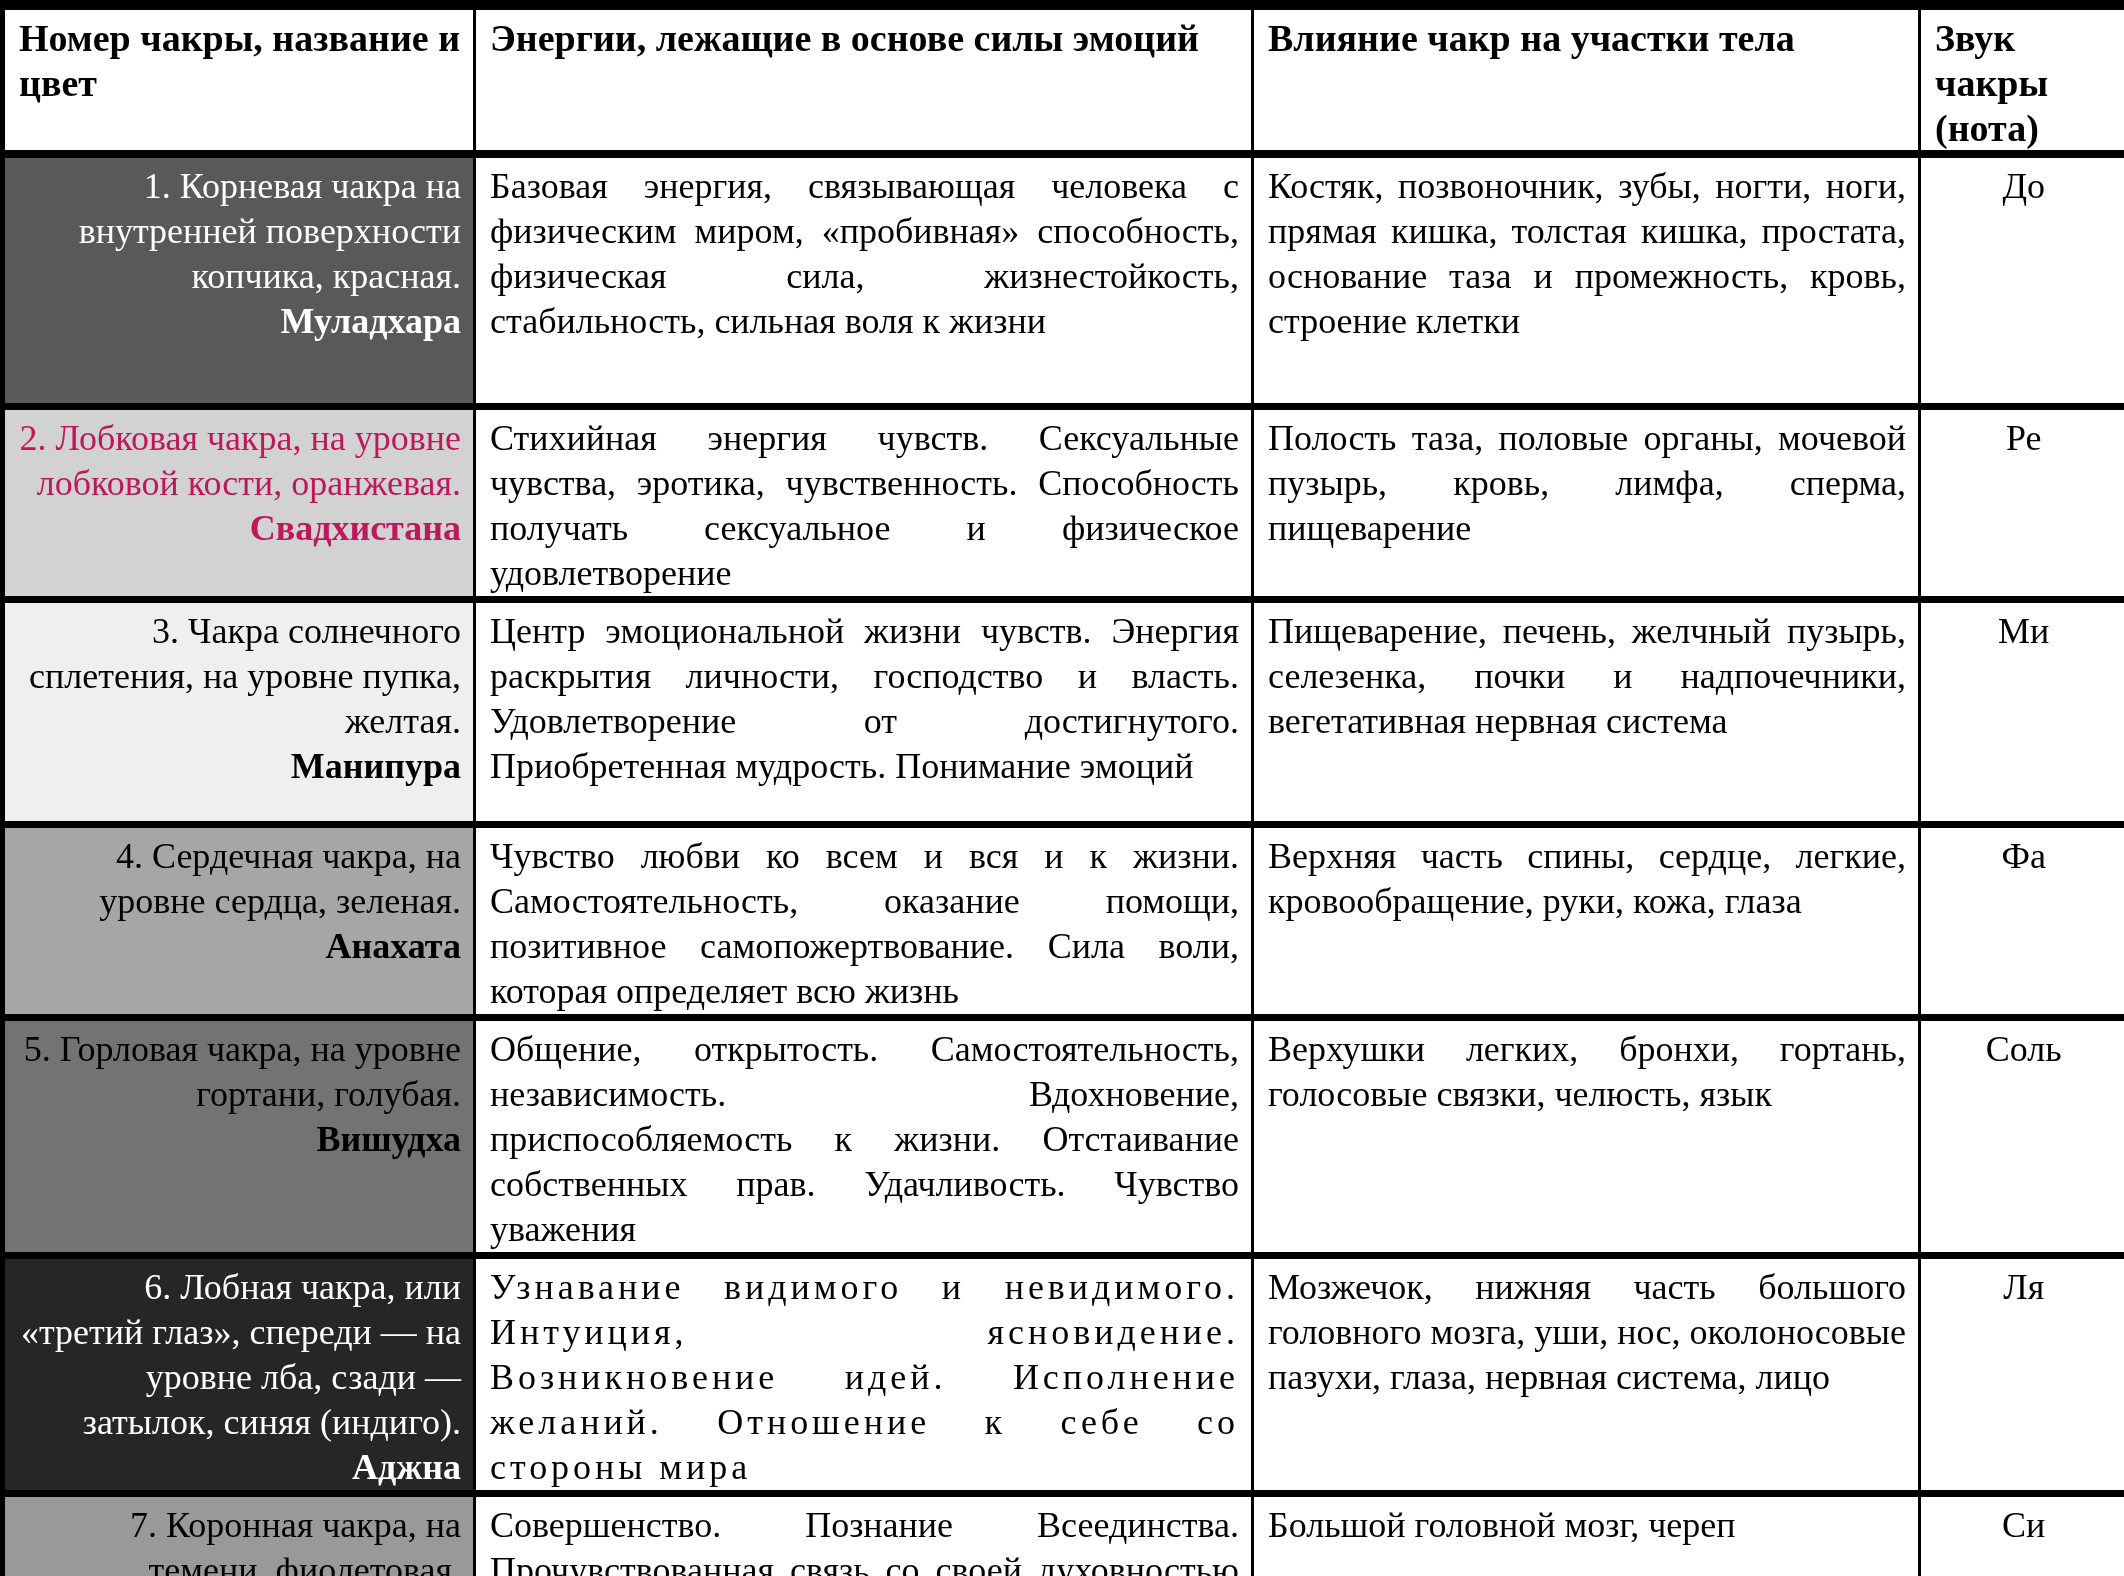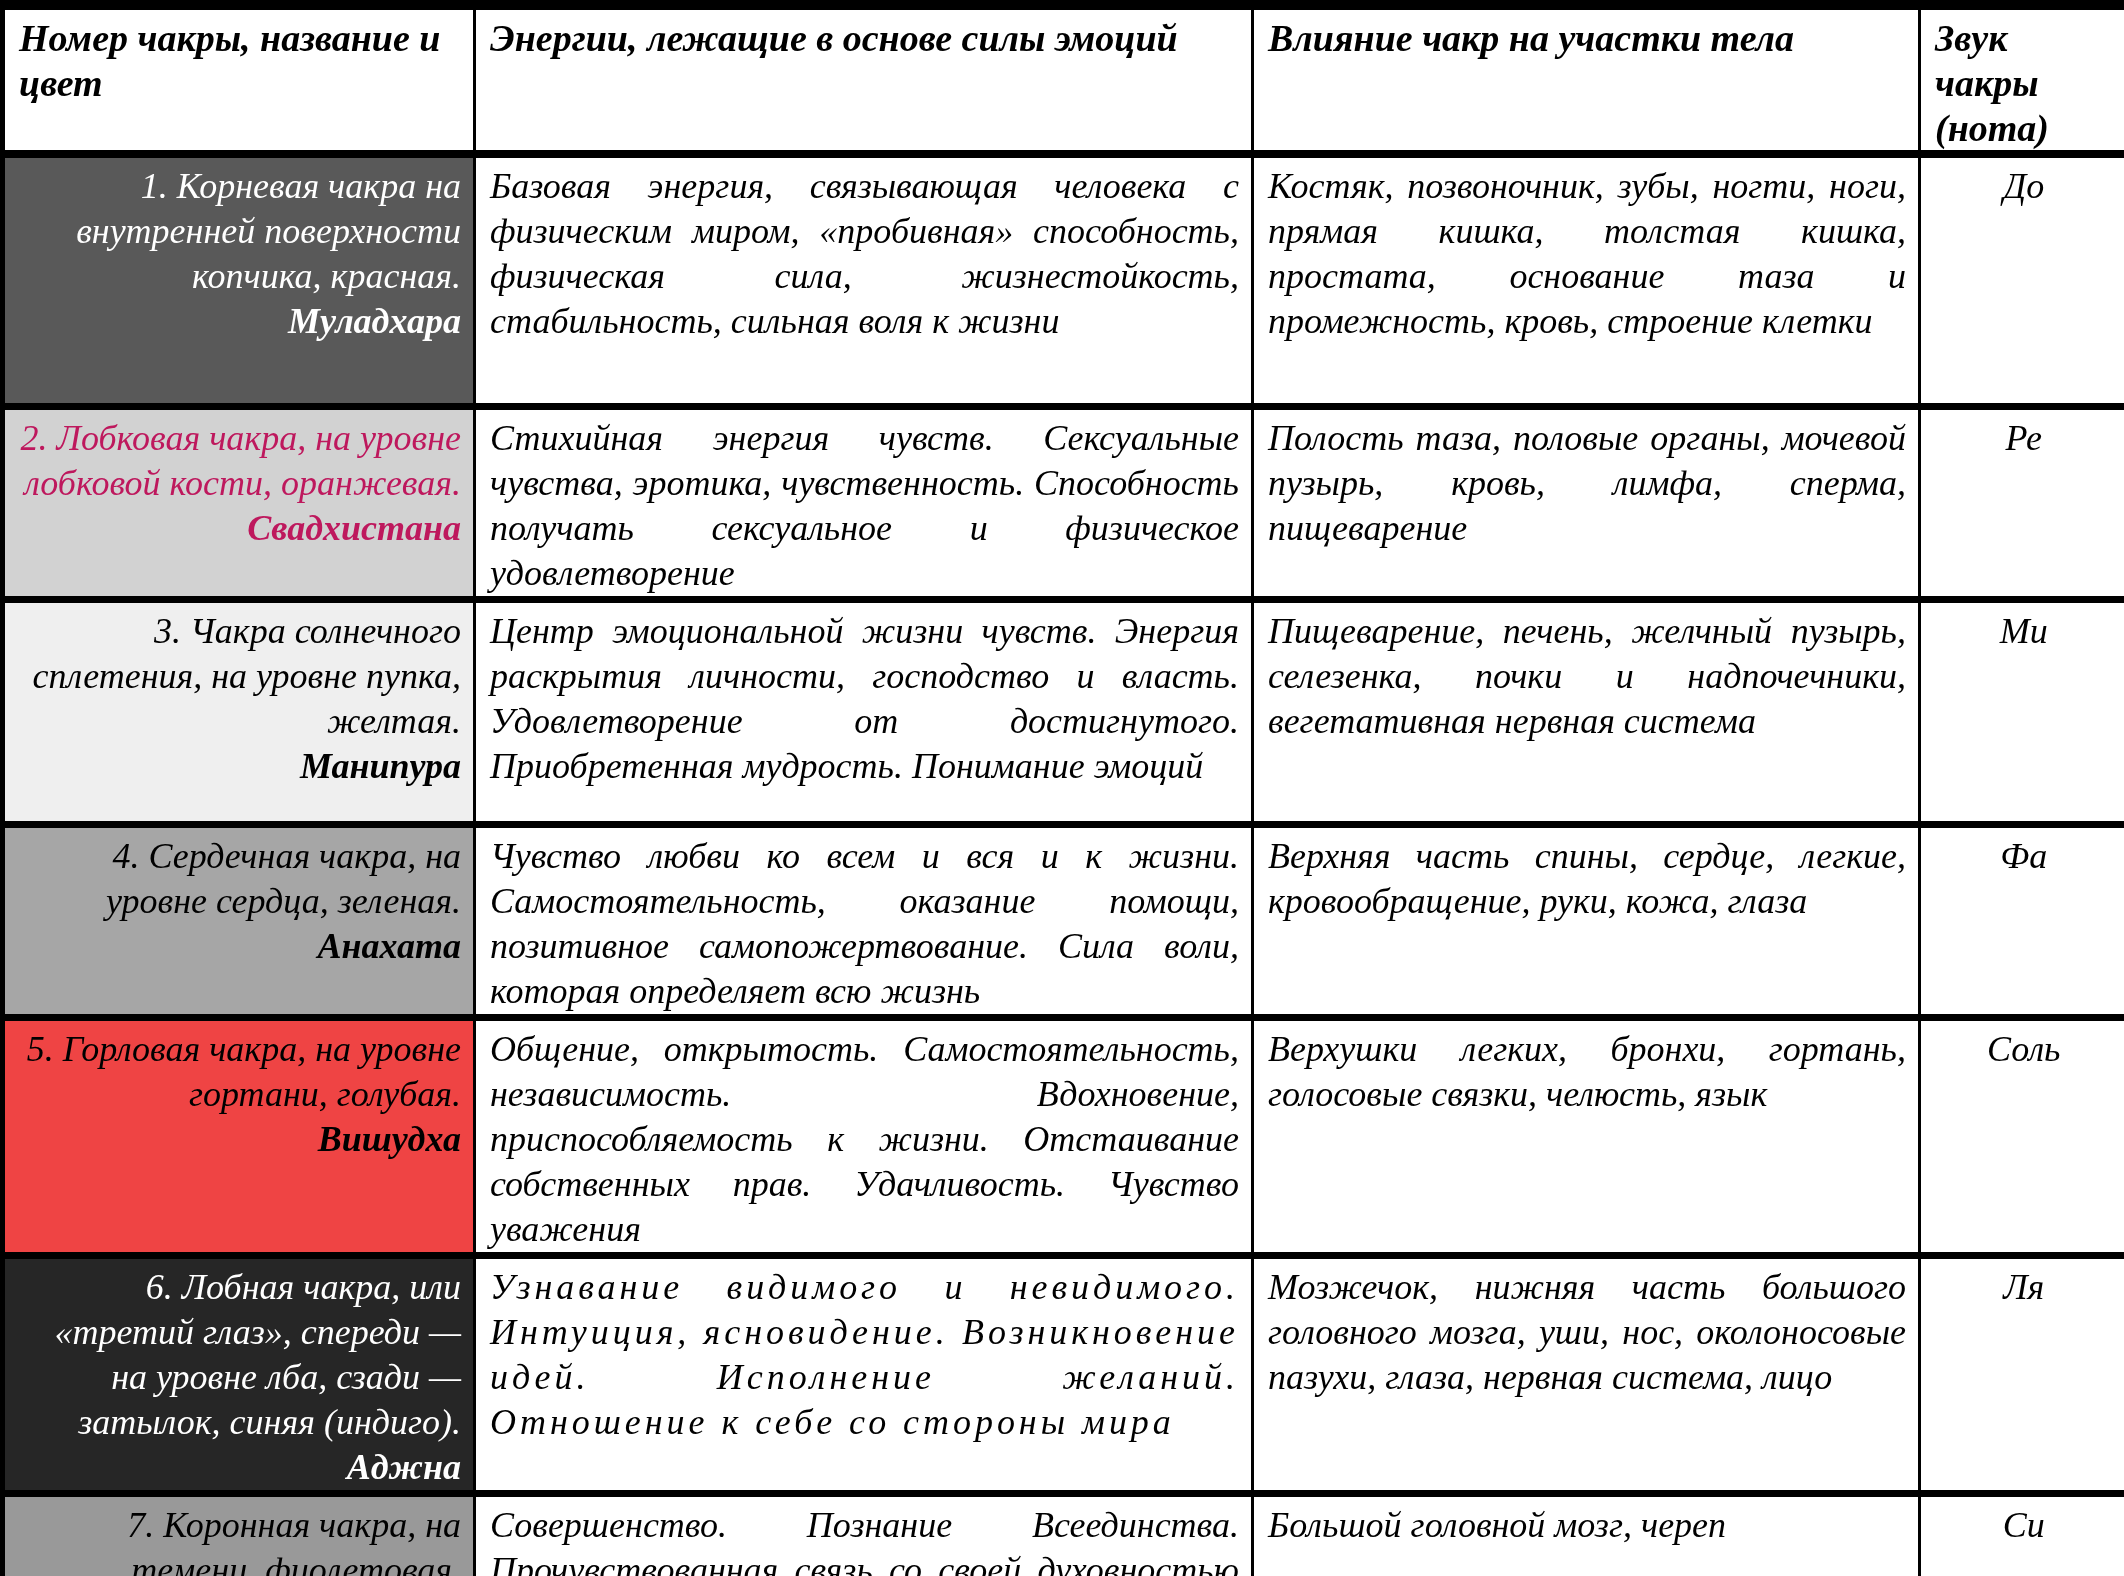--- a/index.html
+++ b/index.html
@@ -27,21 +27,20 @@
   col.c3 { width: 667px; }
   col.c4 { width: 207px; }
 
   th, td {
     vertical-align: top;
     border-right: 3px solid #000;
     border-bottom: 7px solid #000;
     padding: 6px 12px 0 14px;
     box-sizing: border-box;
     overflow: hidden;
-    font-style: italic;
   }
   th:last-child, td:last-child { border-right: none; }
 
   thead tr { height: 130px; }
   thead th {
     text-align: left;
     font-size: 38px;
     line-height: 1.18;
     font-weight: bold;
     background: #ffffff;
@@ -135,21 +134,21 @@
       <strong class="cname">Анахата</strong>
     </td>
     <td class="col-energy">
       <span class="energy-text">Чувство любви ко всем и вся и к жизни. Самостоятельность, оказание помощи, позитивное самопожертвование. Сила воли, которая определяет всю жизнь</span>
     </td>
     <td class="col-body">Верхняя часть спины, сердце, легкие, кровообращение, руки, кожа, глаза</td>
     <td class="col-note">Фа</td>
   </tr>
 
   <tr data-row="4">
-    <td class="col-name" style="background-color: #ef4444; color: rgb(0, 0, 0);">
+    <td class="col-name" style="background-color: #737373; color: rgb(0, 0, 0);">
       <span class="desc">5. Горловая чакра, на уровне гортани, голубая.</span>
       <strong class="cname">Вишудха</strong>
     </td>
     <td class="col-energy">
       <span class="energy-text">Общение, открытость. Самостоятельность, независимость. Вдохновение, приспособляемость к жизни. Отстаивание собственных прав. Удачливость. Чувство уважения</span>
     </td>
     <td class="col-body">Верхушки легких, бронхи, гортань, голосовые связки, челюсть, язык</td>
     <td class="col-note">Соль</td>
   </tr>
 

